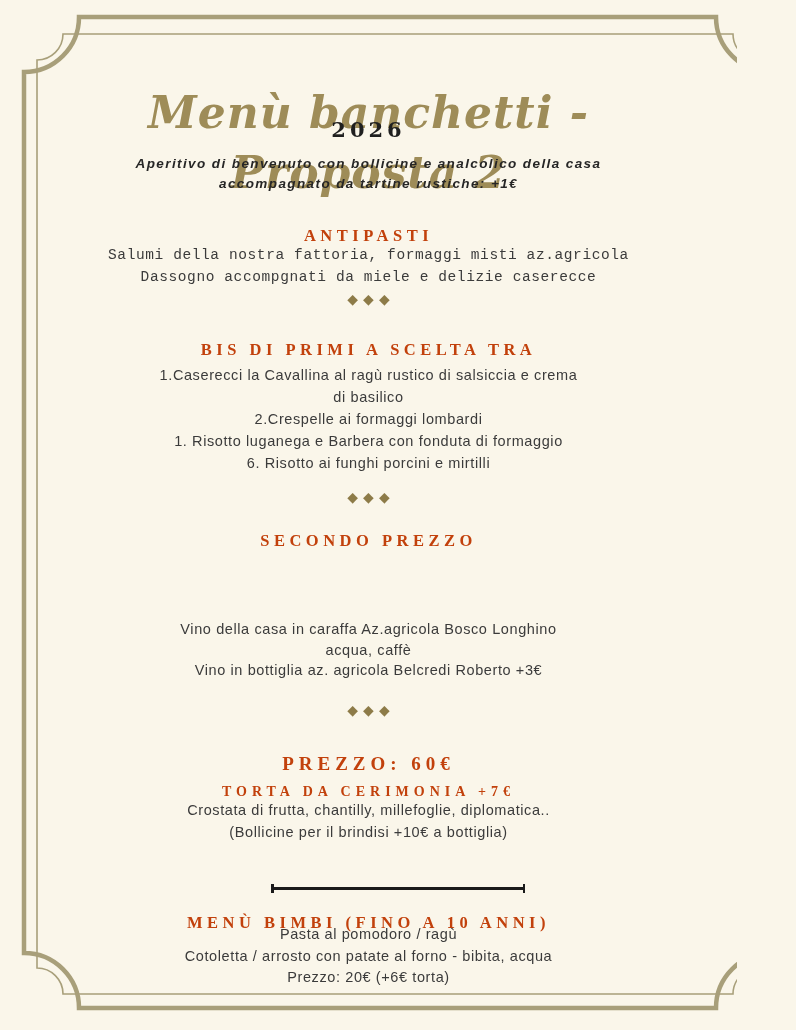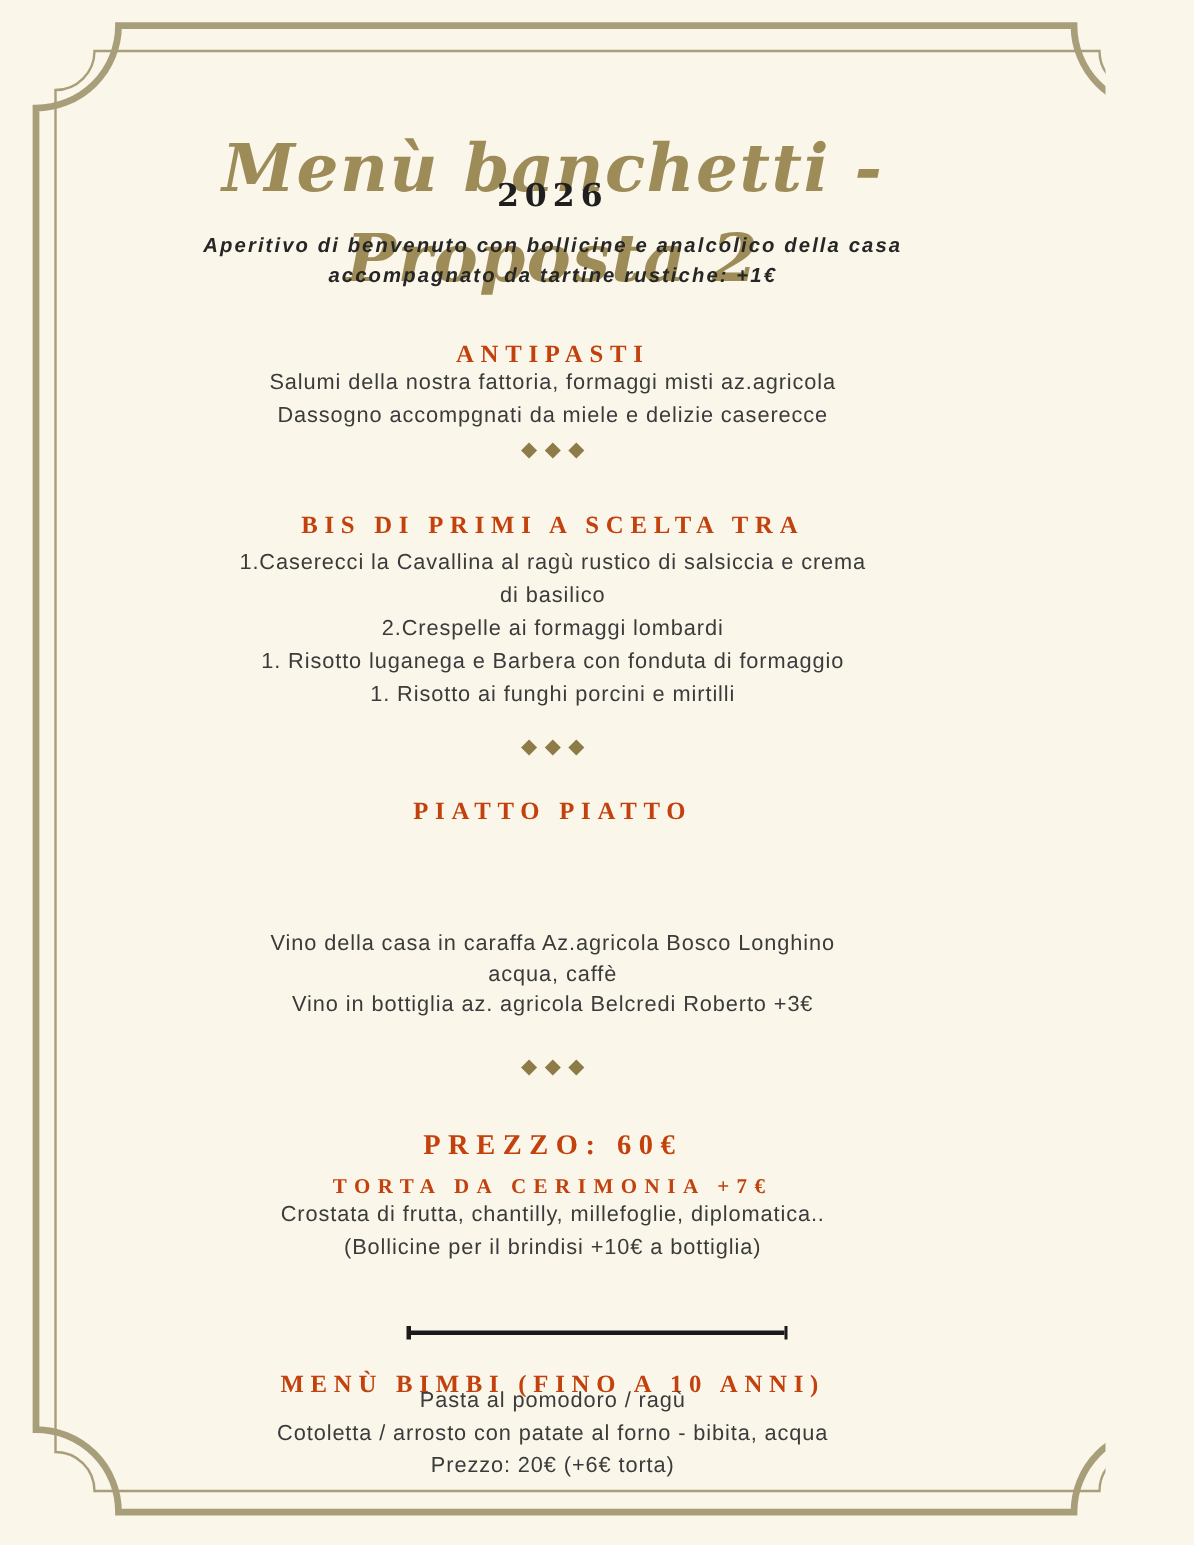--- a/index.html
+++ b/index.html
@@ -59,21 +59,21 @@
   .h-secondo  { top: 517px; }
   .h-prezzo   { top: 737px; font-size: 19px; line-height: 22px; letter-spacing: 5px; }
   .h-torta    { top: 769px; font-size: 14px; line-height: 21px; letter-spacing: 5px; }
   .h-bimbi    { top: 899px; }
   .body-t {
     font-size: 14.5px;
     line-height: 21.5px;
     letter-spacing: 0.6px;
     color: #3b3b3b;
   }
-  .t-antipasti { top: 245px; }
+  .t-antipasti { top: 245px; font-family: Liberation Mono, monospace; }
   .t-primi     { top: 364px; line-height: 22px; }
   .t-secondo   { top: 556px; }
   .t-beverages { top: 619px; line-height: 20.5px; }
   .t-dessert   { top: 800px; }
   .t-service   { top: 857px; }
   .t-bimbi     { top: 924px; }
   .sep {
     color: #8d7b48;
     font-size: 14px;
     line-height: 16px;
@@ -121,26 +121,26 @@
   </div>
 
   <div class="blk sep sep1">◆◆◆</div>
 
   <h2 class="blk gold-h h-primi">BIS DI PRIMI A SCELTA TRA</h2>
   <div class="blk body-t t-primi">
     <div>1.Caserecci la Cavallina al ragù rustico di salsiccia e crema</div>
     <div>di basilico</div>
     <div>2.Crespelle ai formaggi lombardi</div>
     <div>1. Risotto luganega e Barbera con fonduta di formaggio</div>
-    <div>1. Risotto ai funghi porcini e mirtilli</div>
+    <div>6. Risotto ai funghi porcini e mirtilli</div>
   </div>
 
   <div class="blk sep sep2">◆◆◆</div>
 
-  <h2 class="blk gold-h h-secondo">PIATTO PIATTO</h2>
+  <h2 class="blk gold-h h-secondo">SECONDO PREZZO</h2>
 
   <div class="blk body-t t-beverages">
     <div>Vino della casa in caraffa Az.agricola Bosco Longhino</div>
     <div>acqua, caffè</div>
     <div>Vino in bottiglia az. agricola Belcredi Roberto +3€</div>
   </div>
 
   <div class="blk sep sep3">◆◆◆</div>
 
   <h2 class="blk gold-h h-prezzo">PREZZO: 60€</h2>

